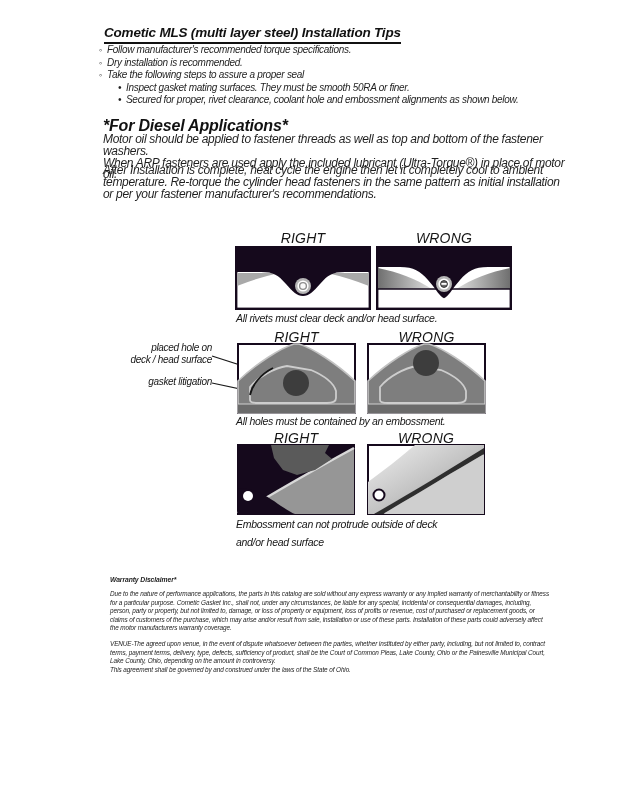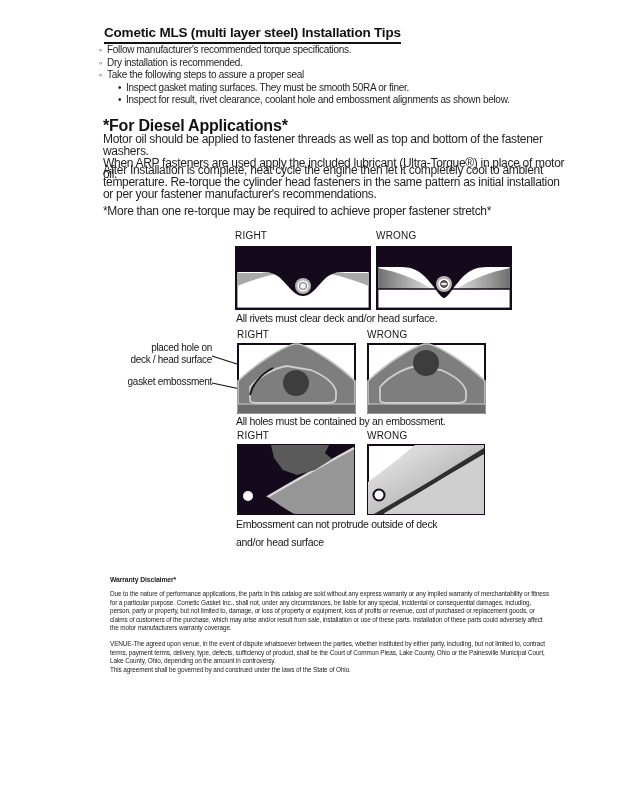--- a/index.html
+++ b/index.html
@@ -3,39 +3,40 @@
 <meta charset="utf-8">
 <style>
   html,body{margin:0;padding:0;background:#ffffff;}
   .page{
     position:relative;
     width:618px;height:681px;
     background:#ffffff;
     font-family:"Liberation Sans","DejaVu Sans",sans-serif;
     color:#1f1f1f;
     overflow:hidden;
+    font-style:italic;
   }
   .abs{position:absolute;}
   .title{
     left:104px;top:25px;
     font-size:13.5px;font-weight:bold;letter-spacing:-0.2px;color:#111;
     border-bottom:2px solid #111;padding-bottom:2px;
     white-space:nowrap;
   }
   .bullets{left:99px;top:44px;font-size:10px;letter-spacing:-0.3px;line-height:11.7px;}
   .bullet-row{white-space:nowrap;}
   .bullet-row .marker{display:inline-block;width:8px;font-size:9px;}
   .sub{padding-left:19px;}
   .sub .marker{width:8px;font-size:10px;}
   .diesel-heading{left:103px;top:117px;font-size:16px;font-weight:bold;letter-spacing:-0.2px;color:#111;}
   .para{font-size:12px;letter-spacing:-0.3px;line-height:11.8px;white-space:pre-line;width:470px;}
   .p1{left:103px;top:134px;}
   .p2{left:103px;top:165px;}
   .pnote{left:103px;top:206px;}
-  .dg-label{font-size:10px;color:#161616;letter-spacing:0.2px;}
+  .dg-label{font-size:14px;color:#161616;text-align:center;letter-spacing:0.2px;}
   .caption{font-size:10.5px;letter-spacing:-0.3px;color:#161616;}
   .caption.multi{white-space:pre-line;line-height:18px;}
   .callout{
     font-size:10px;letter-spacing:-0.3px;color:#161616;
     width:112px;text-align:right;white-space:pre-line;line-height:11.5px;
   }
   .panel{display:block;}
   .disclaimer{
     left:110px;top:576px;width:442px;
     font-size:6.4px;letter-spacing:-0.1px;line-height:8.4px;color:#222;
@@ -61,31 +62,30 @@
     <div class="bullet-row">
       <span class="marker">◦</span><span>Dry installation is recommended.</span>
     </div>
     <div class="bullet-row">
       <span class="marker">◦</span><span>Take the following steps to assure a proper seal</span>
     </div>
     <div class="bullet-row sub">
       <span class="marker">•</span><span>Inspect gasket mating surfaces.  They must be smooth 50RA or finer.</span>
     </div>
     <div class="bullet-row sub">
-      <span class="marker">•</span><span>Inspect for result, rivet clearance, coolant hole and embossment alignments as shown below.</span>
+      <span class="marker">•</span><span>Secured for proper, rivet clearance, coolant hole and embossment alignments as shown below.</span>
     </div>
   </div>
 
   <div class="abs diesel-heading">*For Diesel Applications*</div>
   <div class="abs para p1">Motor oil should be applied to fastener threads as well as top and bottom of the fastener washers.
 When ARP fasteners are used apply the included lubricant (Ultra-Torque®) in place of motor oil.</div>
   <div class="abs para p2">After Installation is complete, heat cycle the engine then let it completely cool to ambient
 temperature. Re-torque the cylinder head fasteners in the same pattern as initial installation
 or per your fastener manufacturer's recommendations.</div>
-  <div class="abs para pnote">*More than one re-torque may be required to achieve proper fastener stretch*</div>
 
   <div class="abs dg-label" style="left:235px;top:230px;width:136px;">RIGHT</div>
   <div class="abs dg-label" style="left:376px;top:230px;width:136px;">WRONG</div>
 
   <svg class="abs panel" style="left:235px;top:246px;" width="136" height="64" viewBox="0 0 136 64">
     <rect x="1.2" y="1.2" width="133.6" height="61.6" fill="#ffffff" stroke="#15091c" stroke-width="2.4"></rect>
     <path d="M2,27 L44,27 Q22,32 2,40 Z" fill="#a9a9a9"></path>
     <path d="M134,27 L92,27 Q114,32 134,40 Z" fill="#a9a9a9"></path>
     <path d="M1,1 H135 V26 H110 C97,26 93,29 85,38 C78,46 74,50 68,50 C62,50 58,46 51,38 C43,29 39,26 26,26 H1 Z" fill="#15091c"></path>
     <circle cx="68" cy="40" r="8" fill="#b5b5b5"></circle>
@@ -115,21 +115,21 @@
     <rect x="65.4" y="37" width="5.2" height="1.8" fill="#ffffff"></rect>
   </svg>
 
   <div class="abs caption" style="left:236px;top:312px;">All rivets must clear deck and/or head surface.</div>
 
   <div class="abs dg-label" style="left:237px;top:329px;width:119px;">RIGHT</div>
   <div class="abs dg-label" style="left:367px;top:329px;width:119px;">WRONG</div>
 
   <div class="abs callout" style="left:100px;top:342px;">placed hole on
 deck / head surface</div>
-  <div class="abs callout" style="left:100px;top:376px;">gasket embossment</div>
+  <div class="abs callout" style="left:100px;top:376px;">gasket litigation</div>
 
   <svg class="abs" style="left:120px;top:336px;pointer-events:none;" width="200" height="90" viewBox="0 0 200 90">
     <line x1="92" y1="20" x2="176" y2="47" stroke="#1a1a1a" stroke-width="1.2"></line>
     <line x1="92" y1="47" x2="139" y2="57" stroke="#1a1a1a" stroke-width="1.2"></line>
   </svg>
 
   <svg class="abs panel" style="left:237px;top:343px;" width="119" height="71" viewBox="0 0 119 71">
     <rect x="1" y="1" width="117" height="69" fill="#ffffff" stroke="#15091c" stroke-width="2"></rect>
     <path d="M1,70 L1,38 C20,20 44,5 57,1 L62,1 C75,5 99,20 118,38 L118,70 Z" fill="#7e7e7e" stroke="#c2c2c2" stroke-width="1.6"></path>
     <rect x="1" y="61" width="117" height="9" fill="#6b6b6b"></rect>

